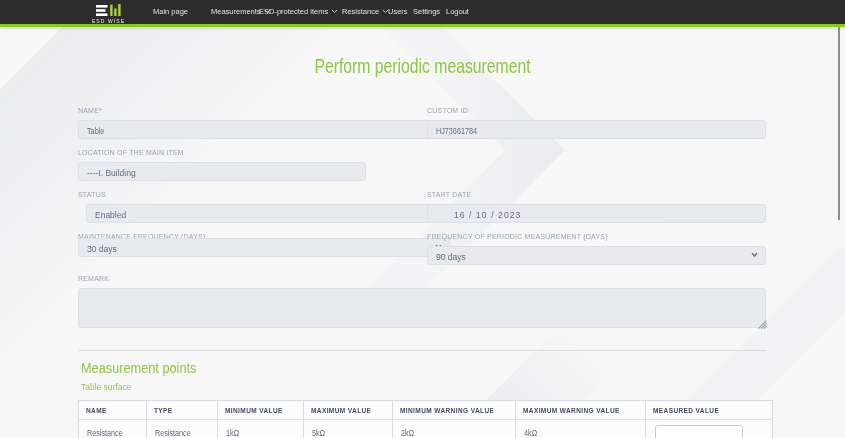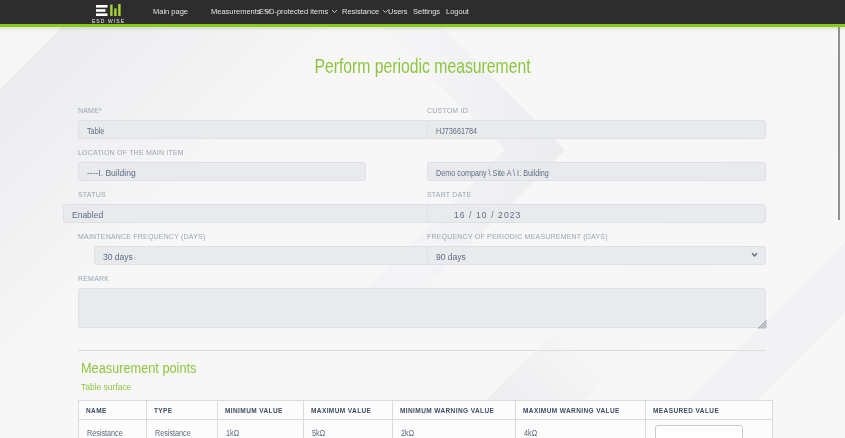--- a/index.html
+++ b/index.html
@@ -58,33 +58,32 @@
 <div class="content">
   <h1 class="title">Perform periodic measurement</h1>
 
   <div class="lbl" style="left:78px; top:107px;">NAME*</div>
   <div class="inp" style="left:78px; top:120px; width:378px;"><span class="t">Table</span></div>
   <div class="lbl" style="left:427px; top:107px;">CUSTOM ID</div>
   <div class="inp" style="left:427px; top:120px; width:339px;"><span class="t">HJ73661784</span></div>
 
   <div class="lbl" style="left:78px; top:149px;">LOCATION OF THE MAIN ITEM</div>
   <div class="inp" style="left:78px; top:162px; width:288px;"><span>----I. Building</span></div>
-  <div class="inp" style="left:427px; top:162px; width:339px;"><span class="t">Demo company \ Site A \ I. Building</span></div>
 
   <div class="lbl" style="left:78px; top:191px;">STATUS</div>
-  <div class="inp" style="left:63px; top:204px; width:408px;"><span>Enabled</span>
+  <div class="inp" style="left:86px; top:204px; width:408px;"><span>Enabled</span>
     <svg class="sel-caret" viewBox="0 0 7 10">
         <path d="M1 3.2 L3.5 6 L6 3.2" stroke="#5d6774" stroke-width="1.3" fill="none"></path>
       </svg>
   </div>
   <div class="lbl" style="left:427px; top:191px;">START DATE</div>
   <div class="inp" style="left:427px; top:204px; width:339px;"><span class="d">16 / 10 / 2023</span></div>
 
   <div class="lbl" style="left:78px; top:233px;">MAINTENANCE FREQUENCY (DAYS)</div>
-  <div class="inp" style="left:78px; top:246px; width:372px;margin-left:16px;"><span>30 days</span>
+  <div class="inp" style="left:78px; top:238px; width:372px;"><span>30 days</span>
     <svg class="sel-caret" viewBox="0 0 7 10">
         <path d="M1 3.2 L3.5 6 L6 3.2" stroke="#5d6774" stroke-width="1.3" fill="none"></path>
       </svg>
   </div>
   <div class="lbl" style="left:427px; top:233px;">FREQUENCY OF PERIODIC MEASUREMENT (DAYS)</div>
   <div class="inp" style="left:427px; top:246px; width:339px;"><span>90 days</span>
     <svg class="sel-caret" viewBox="0 0 7 10">
         <path d="M1 3.2 L3.5 6 L6 3.2" stroke="#5d6774" stroke-width="1.3" fill="none"></path>
       </svg>
   </div>

